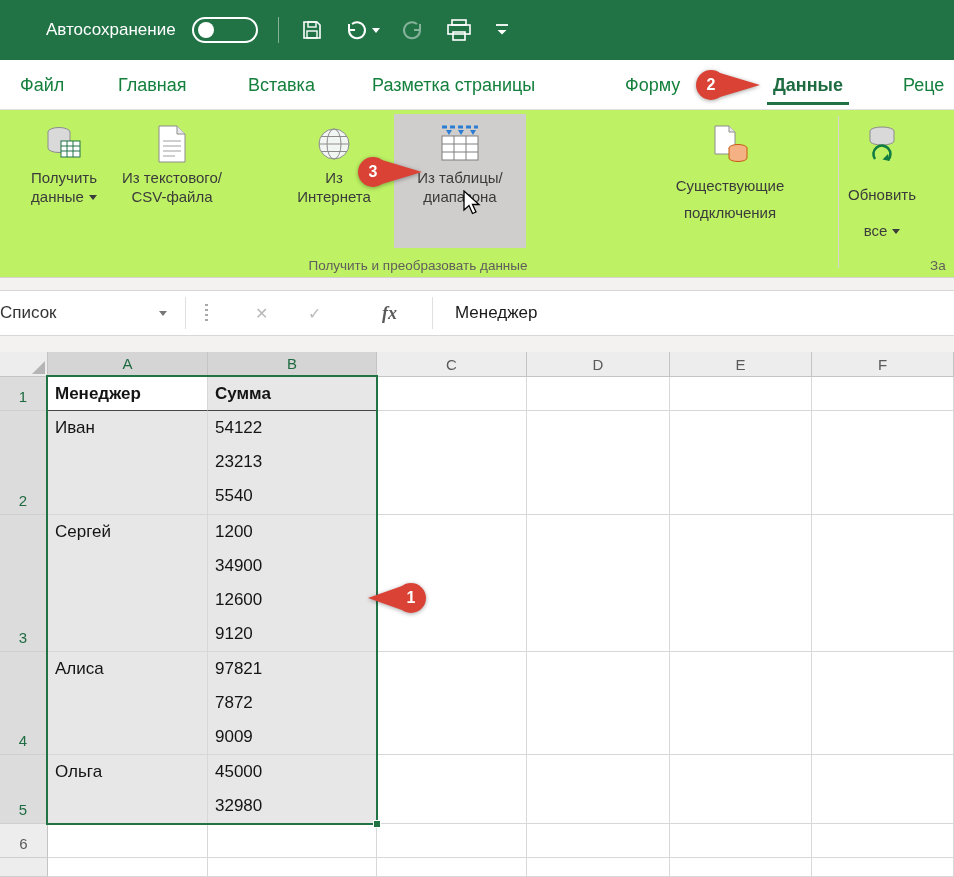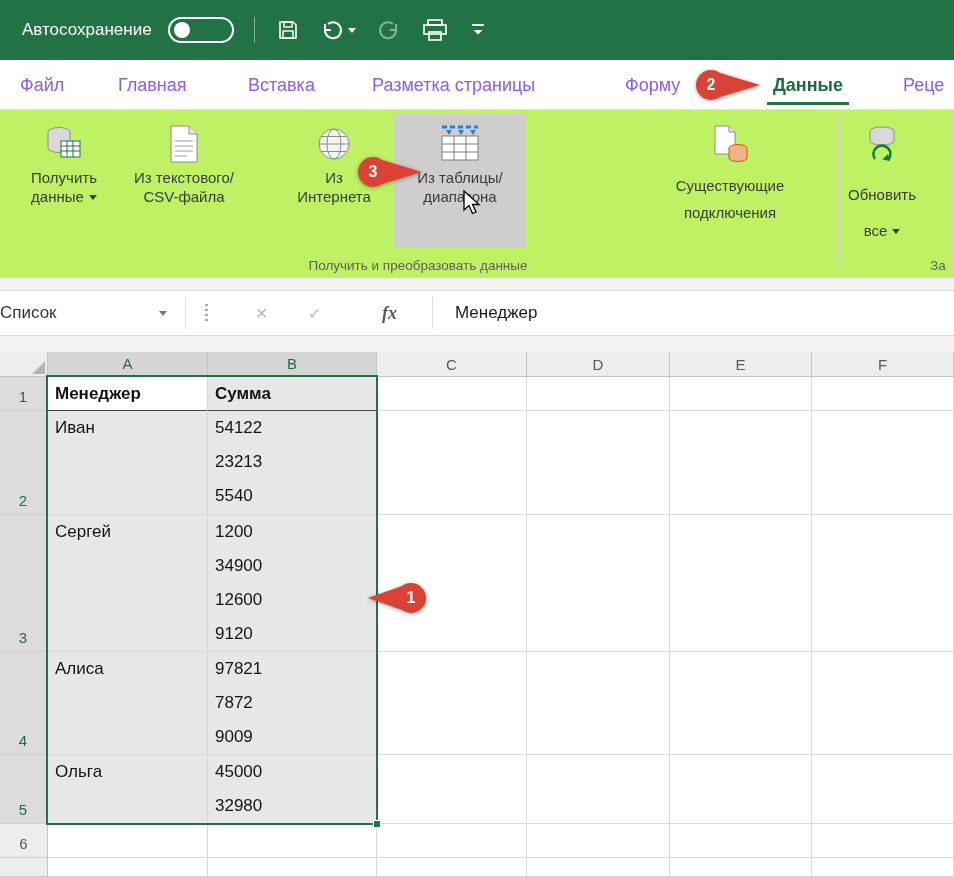--- a/index.html
+++ b/index.html
@@ -5,31 +5,31 @@
   * { margin:0; padding:0; box-sizing:border-box; }
   body { background:#fff; }
   .app {
     position:relative; width:954px; height:877px; overflow:hidden;
     font-family:"Liberation Sans", sans-serif; background:#fff;
   }
   :root { --green:#217346; --dkgreen:#1e6b41; --red:#da4235; }
 
   
   .titlebar { position:relative; height:60px; background:#217346; display:flex; align-items:center; color:#fff; }
-  .autosave-label { margin-left:22px; font-size:17px; }
+  .autosave-label { margin-left:46px; font-size:17px; }
   .toggle { margin-left:16px; width:66px; height:26px; border:2px solid #fff; border-radius:14px; position:relative; }
   .toggle .knob { position:absolute; left:4px; top:3px; width:16px; height:16px; border-radius:50%; background:#fff; }
   .tb-sep { width:1px; height:26px; background:rgba(255,255,255,.45); margin-left:20px; }
   .tb-ic { margin-left:22px; display:flex; align-items:center; }
   .tb-ic.dim { opacity:.45; }
   .caret-w { width:0; height:0; border-left:4px solid transparent; border-right:4px solid transparent; border-top:5px solid #fff; margin-left:5px; }
 
   
   .tabrow { position:relative; height:50px; background:#fff; border-bottom:1px solid #e3e1df; overflow:hidden; }
-  .tab { position:absolute; top:0; height:50px; line-height:50px; font-size:18px; color:#8b5cf6; white-space:nowrap; }
+  .tab { position:absolute; top:0; height:50px; line-height:50px; font-size:18px; color:#15803d; white-space:nowrap; }
   .tab.active { color:var(--dkgreen); font-weight:700; }
   .tab.active::after { content:""; position:absolute; left:-6px; right:-6px; bottom:5px; height:3px; background:var(--green); }
 
   
   .ribbon { position:relative; height:168px; background:#bef264; border-bottom:1px solid #d6d4d2; overflow:hidden; }
   .rbtn { position:absolute; top:4px; height:134px; display:flex; flex-direction:column; align-items:center; padding-top:6px; }
   .rbtn.hl { background:#d0cecc; }
   .ricon { height:48px; display:flex; align-items:center; justify-content:center; }
   .rl { font-size:15px; line-height:19px; color:#3b3b3b; text-align:center; white-space:nowrap; display:flex; align-items:center; justify-content:center; }
   .caret-g { width:0; height:0; border-left:4px solid transparent; border-right:4px solid transparent; border-top:5px solid #3b3b3b; margin-left:5px; margin-top:2px; }
@@ -152,21 +152,21 @@
       </div>
       <div class="rl">
           <span>Получить</span>
         </div>
       <div class="rl">
           <span>данные</span>
           <span class="caret-g"></span>
         </div>
     </div>
 
-    <div class="rbtn" style="left:124px;width:120px;">
+    <div class="rbtn" style="left:112px;width:120px;">
       <div class="ricon">
         <svg width="34" height="40" viewBox="0 0 34 40">
             <path d="M4 2 h18 l8 8 v28 h-26 z" fill="#fff" stroke="#8c8c8c"></path>
             <path d="M22 2 v8 h8" fill="#e8e8e8" stroke="#8c8c8c"></path>
             <path d="M8 17 h18 M8 22 h18 M8 27 h18 M8 32 h12" stroke="#9f9f9f" fill="none"></path>
           </svg>
       </div>
       <div class="rl">
           <span>Из текстового/</span>
         </div>

